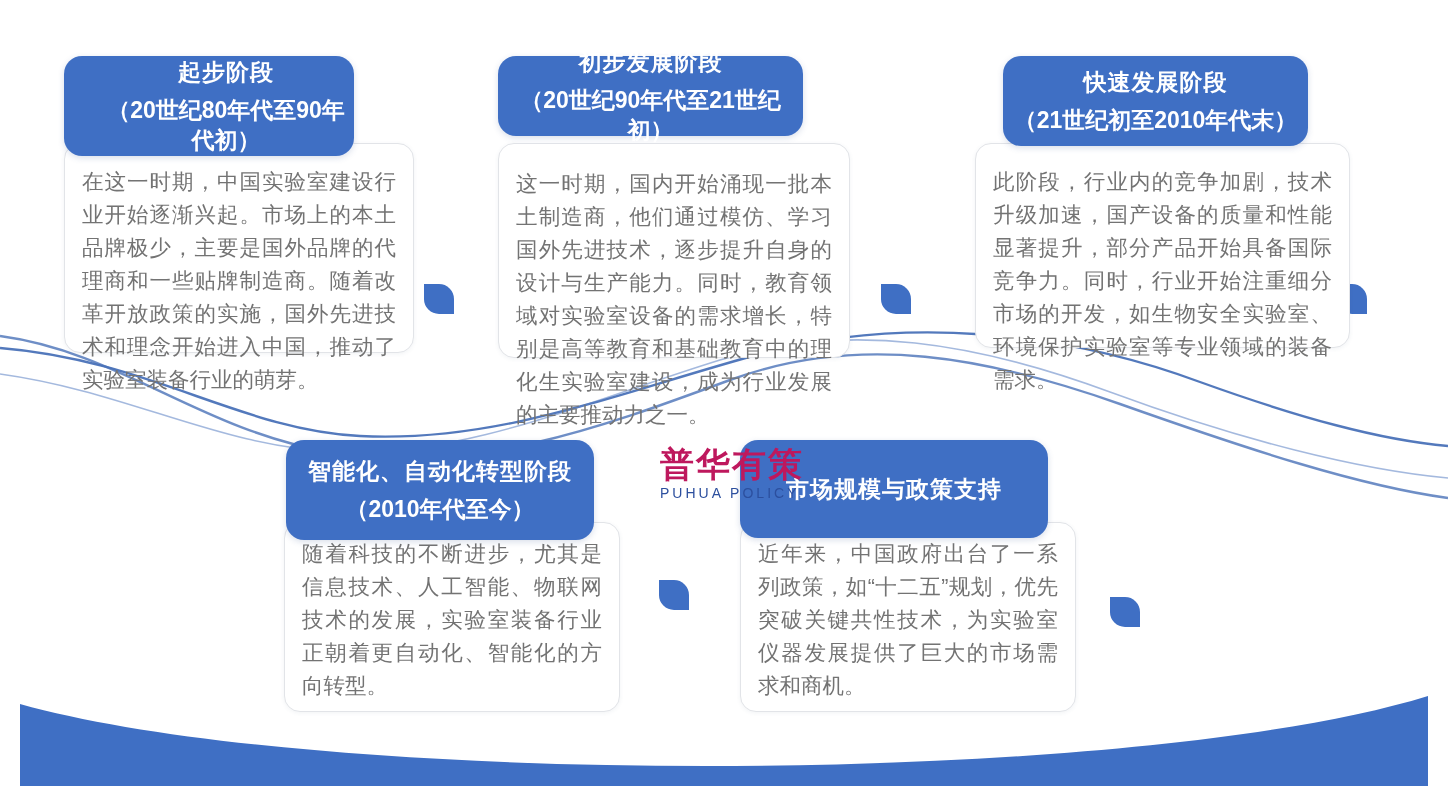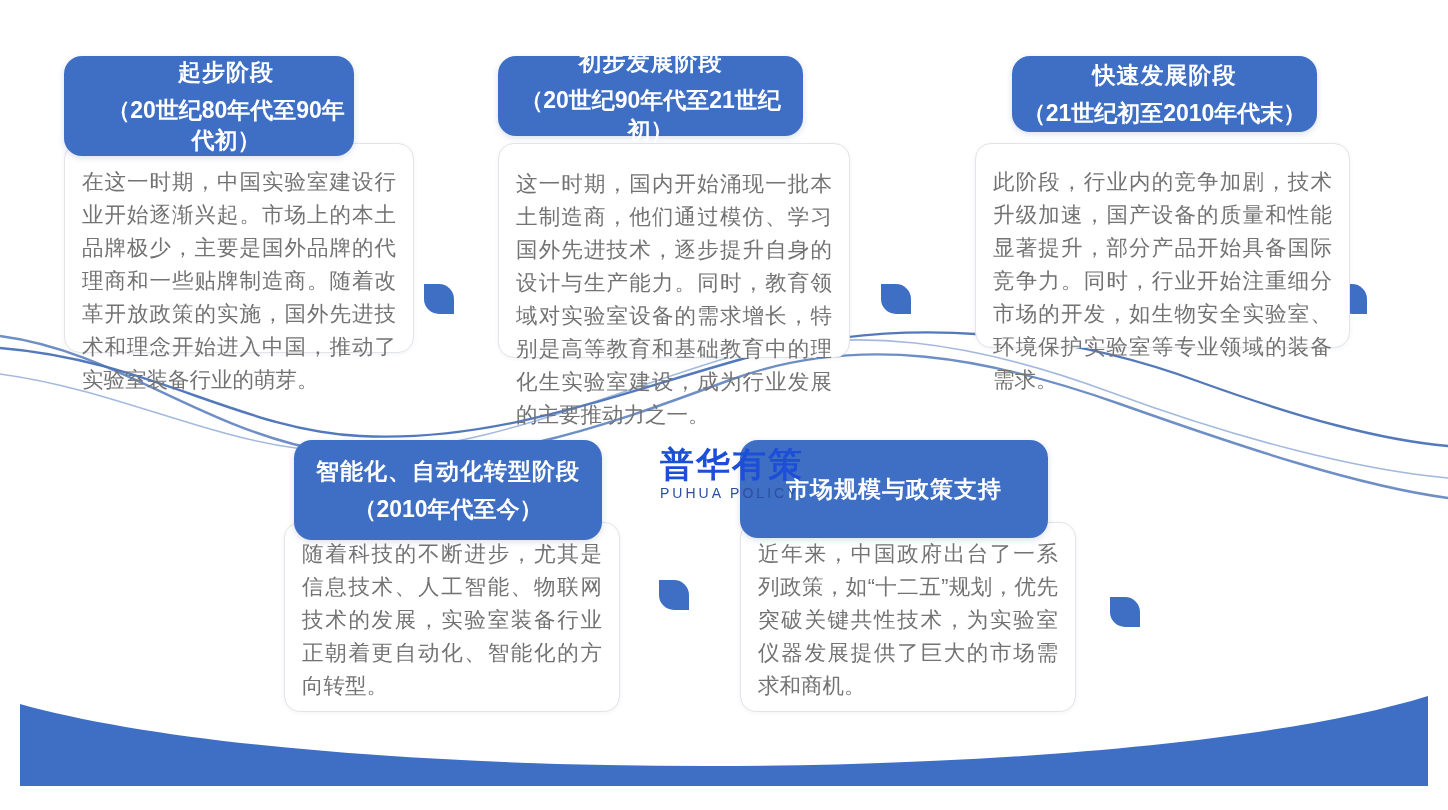--- a/index.html
+++ b/index.html
@@ -108,21 +108,21 @@
     left: 660px;
     top: 446px;
     z-index: 5;
     width: 210px;
     pointer-events: none;
     user-select: none;
   }
   #watermark .wm-cn {
     font-size: 34px;
     font-weight: bold;
-    color: #1d4ed8;
+    color: #be185d;
     letter-spacing: 2px;
     line-height: 36px;
     white-space: nowrap;
   }
   #watermark .wm-en {
     font-size: 14px;
     font-weight: normal;
     color: #2c4f9e;
     letter-spacing: 3px;
     line-height: 18px;
@@ -176,30 +176,30 @@
     <div class="card-body-text" style="top:140px;">这一时期，国内开始涌现一批本土制造商，他们通过模仿、学习国外先进技术，逐步提升自身的设计与生产能力。同时，教育领域对实验室设备的需求增长，特别是高等教育和基础教育中的理化生实验室建设，成为行业发展的主要推动力之一。</div>
     <div class="card-header" style="left:0px; top:28px; width:305px; height:80px;">
       <div class="line1">初步发展阶段</div>
       <div class="line2">（20世纪90年代至21世纪初）</div>
     </div>
   </div>
 
   <div class="card" style="left:975px; top:28px; width:375px; height:335px;">
     <div class="card-body" style="width:375px; height:205px; top:115px;"></div>
     <div class="card-body-text" style="top:138px;">此阶段，行业内的竞争加剧，技术升级加速，国产设备的质量和性能显著提升，部分产品开始具备国际竞争力。同时，行业开始注重细分市场的开发，如生物安全实验室、环境保护实验室等专业领域的装备需求。</div>
-    <div class="card-header" style="left:37px; top:28px; width:305px; height:76px;">
+    <div class="card-header" style="left:28px; top:28px; width:305px; height:90px;">
       <div class="line1">快速发展阶段</div>
       <div class="line2">（21世纪初至2010年代末）</div>
     </div>
   </div>
 
   <div class="card" style="left:284px; top:440px; width:336px; height:275px;">
     <div class="card-body" style="width:336px; height:190px; top:82px;"></div>
     <div class="card-body-text" style="top:98px;">随着科技的不断进步，尤其是信息技术、人工智能、物联网技术的发展，实验室装备行业正朝着更自动化、智能化的方向转型。</div>
-    <div class="card-header" style="left:10px; top:0px; width:308px; height:100px;">
+    <div class="card-header" style="left:2px; top:0px; width:308px; height:100px;">
       <div class="line1">智能化、自动化转型阶段</div>
       <div class="line2">（2010年代至今）</div>
     </div>
   </div>
 
   <div class="card" style="left:740px; top:440px; width:336px; height:275px;">
     <div class="card-body" style="width:336px; height:190px; top:82px;"></div>
     <div class="card-body-text" style="top:98px;">近年来，中国政府出台了一系列政策，如“十二五”规划，优先突破关键共性技术，为实验室仪器发展提供了巨大的市场需求和商机。</div>
     <div class="card-header single" style="left:0px; top:0px; width:308px; height:98px;">
       <div class="line1">市场规模与政策支持</div>

